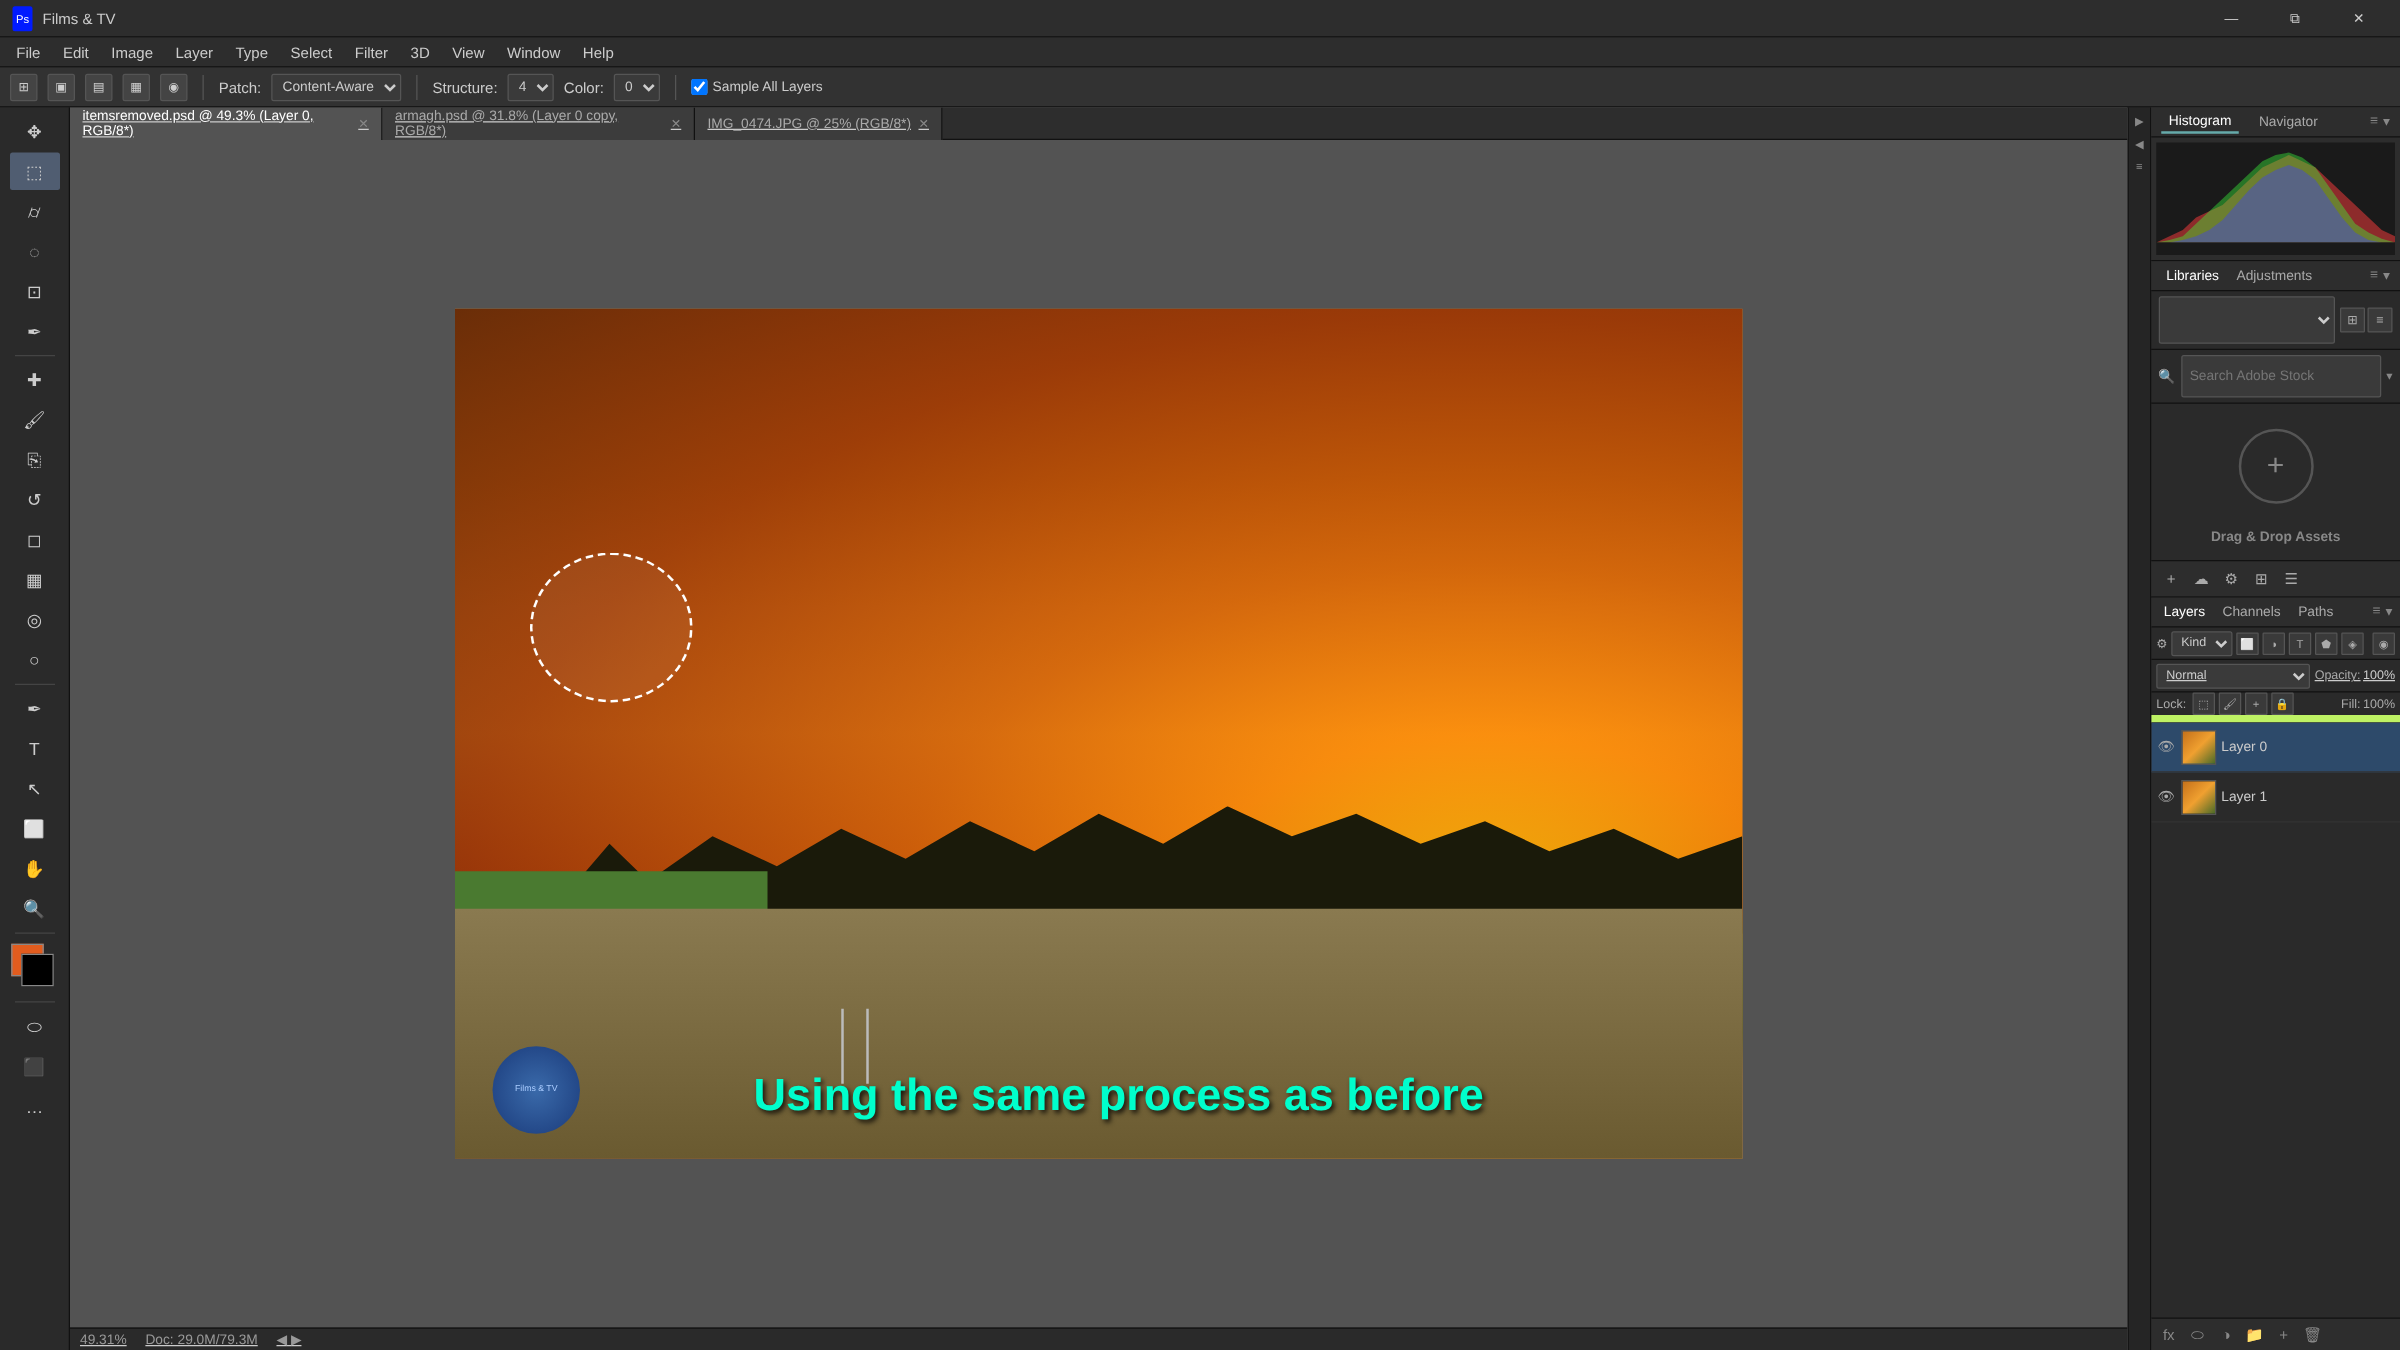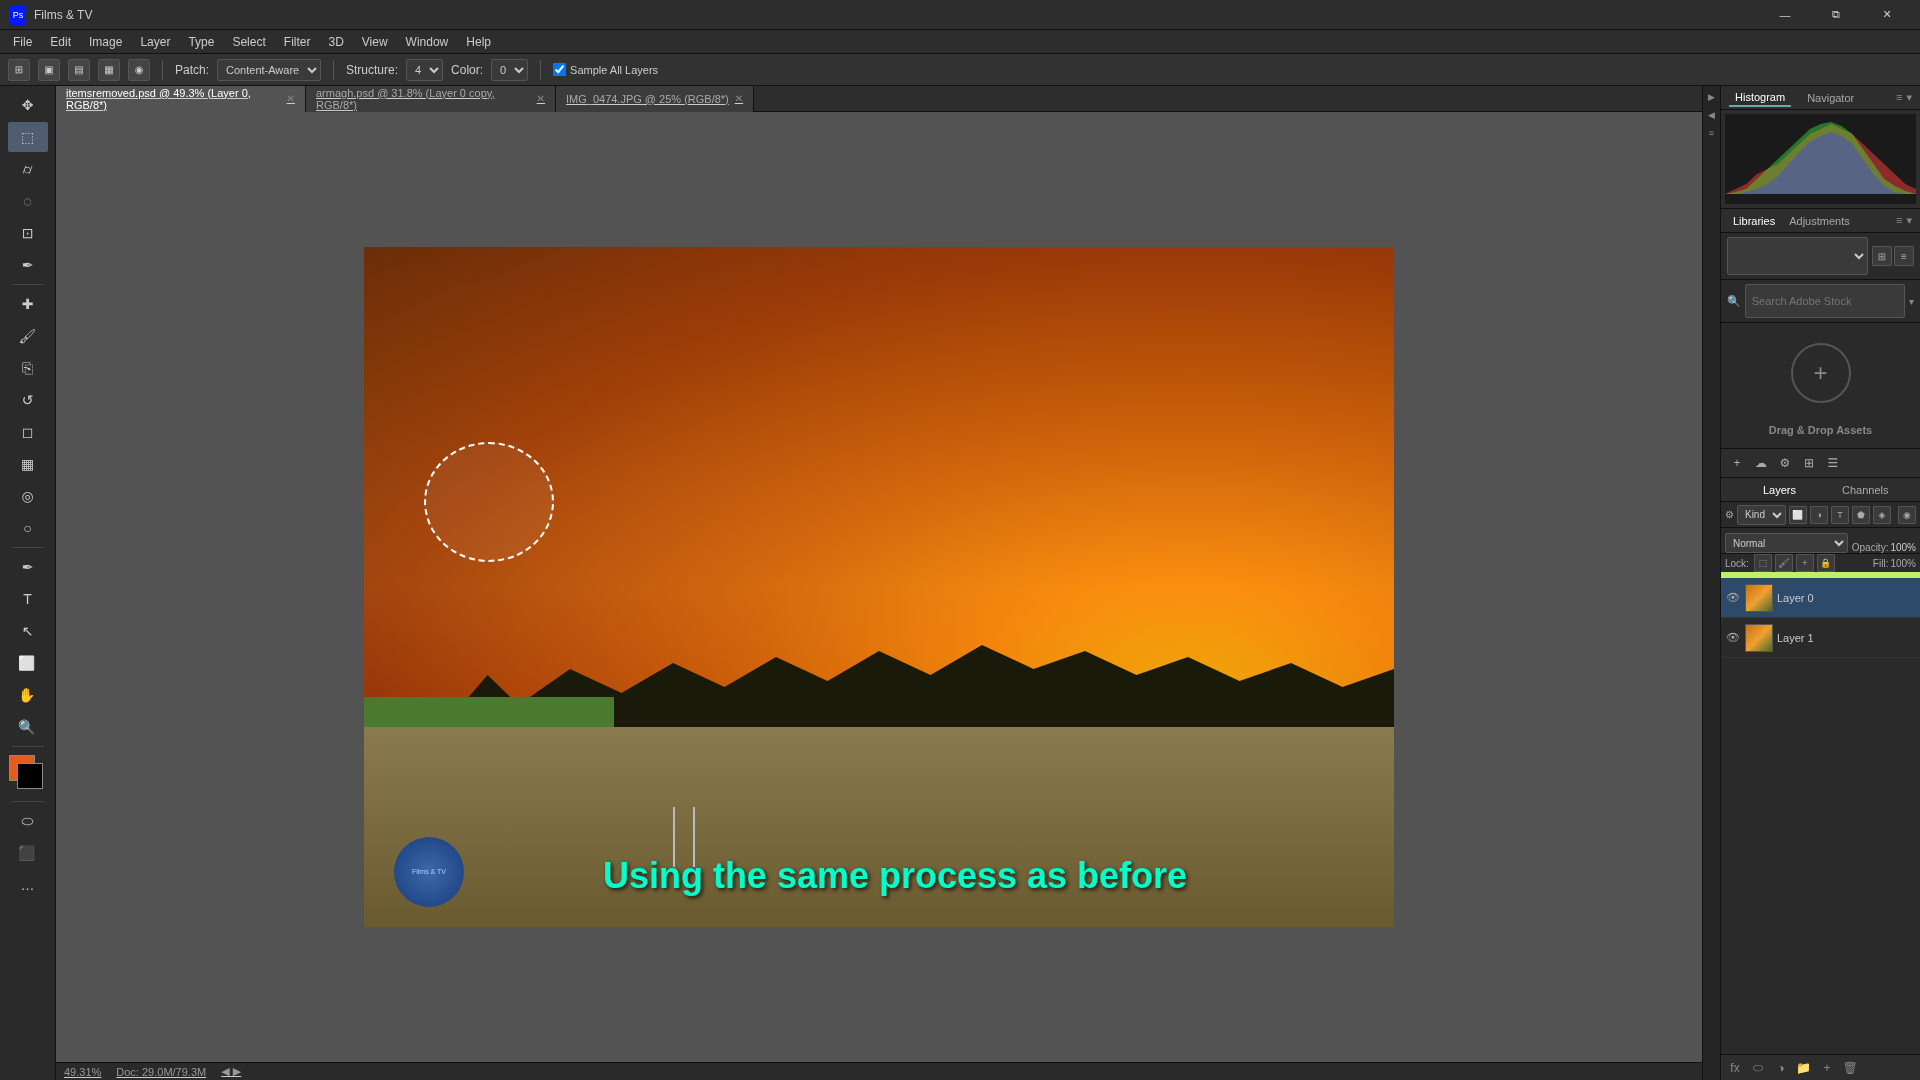--- a/index.html
+++ b/index.html
@@ -128,28 +128,28 @@
     #lib-plus-circle { width: 60px; height: 60px; border-radius: 50%; border: 2px solid #555; display: flex; align-items: center; justify-content: center; cursor: pointer; }
     #lib-plus-circle span { font-size: 24px; color: #888; line-height: 1; }
     #lib-drag-text { text-align: center; padding: 0 10px 10px; font-size: 11px; color: #888; line-height: 1.4; }
     
     #lib-bottom-toolbar { display: flex; align-items: center; padding: 4px 6px; background: #2d2d2d; border-top: 1px solid #111; gap: 4px; }
     .lib-tb-btn { width: 20px; height: 20px; display: flex; align-items: center; justify-content: center; cursor: pointer; font-size: 12px; color: #aaa; }
 
     
     #layers-panel { flex: 1; display: flex; flex-direction: column; overflow: hidden; }
     .layers-header { height: 24px; display: flex; align-items: center; padding: 0 6px; background: #2d2d2d; border-bottom: 1px solid #111; gap: 6px; }
-    .layers-tab { font-size: 11px; color: #aaa; cursor: pointer; padding: 2px 4px; margin-left: 32px; }
+    .layers-tab { font-size: 11px; color: #aaa; cursor: pointer; padding: 2px 4px; }
     .layers-tab.active { color: #fff; }
     
     .layers-filter-row { height: 26px; display: flex; align-items: center; padding: 0 4px; border-bottom: 1px solid #111; gap: 3px; }
     .filter-select { background: #3a3a3a; border: 1px solid #555; color: #ccc; font-size: 10px; padding: 1px 3px; height: 20px; border-radius: 2px; cursor: pointer; }
     .filter-icon-btn { width: 18px; height: 18px; background: #3a3a3a; border: 1px solid #555; display: flex; align-items: center; justify-content: center; cursor: pointer; font-size: 9px; color: #aaa; border-radius: 1px; }
     
-    .layers-blend-row { height: 26px; display: flex; align-items: flex-end; padding: 0 4px; border-bottom: 1px solid #111; gap: 4px; }
+    .layers-blend-row { height: 26px; display: flex; align-items: center; padding: 0 4px; border-bottom: 1px solid #111; gap: 4px; text-decoration: underline; }
     .blend-select { background: #3a3a3a; border: 1px solid #555; color: #ccc; font-size: 10px; padding: 1px 3px; height: 20px; border-radius: 2px; cursor: pointer; flex: 1; }
     .opacity-control { display: flex; align-items: center; gap: 2px; font-size: 10px; color: #aaa; }
     .opacity-val { color: #ccc; }
     
     .layers-lock-row { height: 24px; display: flex; align-items: center; padding: 0 4px; border-bottom: 6px solid #bef264; gap: 3px; }
     .lock-label { font-size: 10px; color: #aaa; margin-right: 2px; }
     .lock-btn { width: 18px; height: 18px; background: #3a3a3a; border: 1px solid #555; display: flex; align-items: center; justify-content: center; cursor: pointer; font-size: 9px; color: #aaa; border-radius: 1px; }
     .fill-control { display: flex; align-items: center; gap: 2px; font-size: 10px; color: #aaa; margin-left: auto; }
     
     .layers-list { flex: 1; overflow-y: auto; background: #2a2a2a; }

